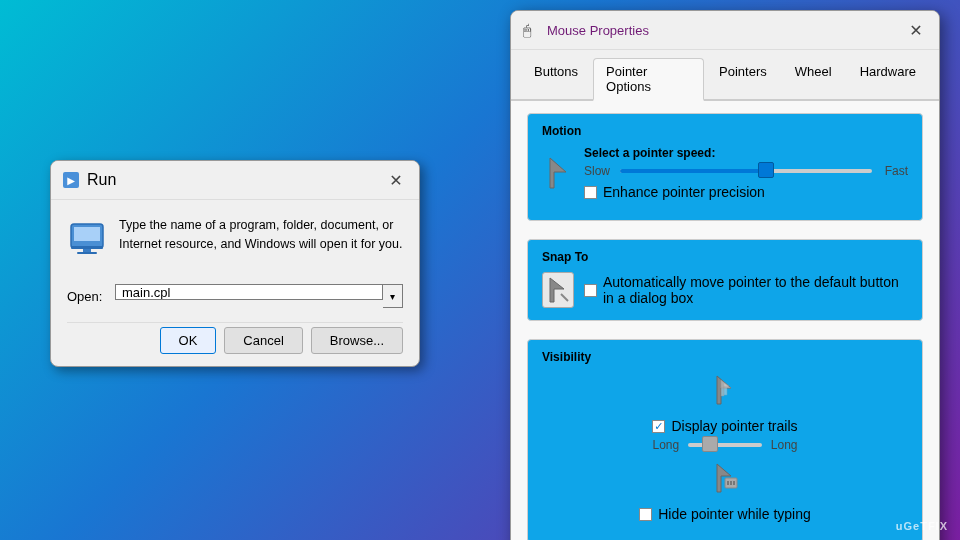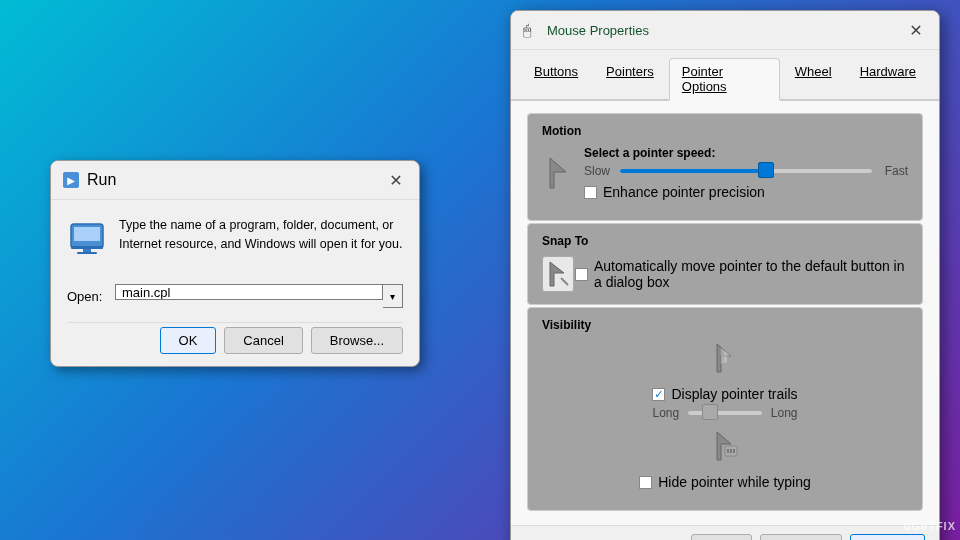--- a/index.html
+++ b/index.html
@@ -166,21 +166,21 @@
       align-items: center;
       gap: 8px;
     }
     .mouse-title-icon {
       width: 16px;
       height: 16px;
       font-size: 14px;
     }
     .mouse-title-text {
       font-size: 13px;
-      color: #14532d;
+      color: #701a75;
     }
     .mouse-close-btn {
       width: 22px;
       height: 22px;
       background: transparent;
       border: none;
       cursor: pointer;
       font-size: 16px;
       color: #444;
       display: flex; align-items: center; justify-content: center;
@@ -199,42 +199,41 @@
       padding: 5px 12px;
       font-size: 13px;
       cursor: pointer;
       border: 1px solid transparent;
       border-bottom: none;
       border-radius: 4px 4px 0 0;
       background: transparent;
       color: #000;
       position: relative;
       bottom: -2px;
-      text-decoration: underline;
     }
     .mouse-tab.active {
       background: #f8f8f8;
       border-color: #ccc;
       border-bottom: 2px solid #f8f8f8;
       font-weight: 500;
       z-index: 1;
     }
 
     
     .mouse-content {
       background: #f8f8f8;
       padding: 12px 16px;
     }
 
     .section-box {
       border: 1px solid #ccc;
       border-radius: 4px;
-      margin-bottom: 2px;
+      margin-bottom: 18px;
       padding: 10px 14px 12px;
-      background: #a3a3a3;
+      background: #0ea5e9;
       position: relative;
     }
     .section-label {
       font-size: 12px;
       font-weight: 600;
       color: #000;
       margin-bottom: 8px;
     }
 
     
@@ -341,21 +340,21 @@
       color: #0078d7;
     }
     .checkbox-label {
       font-size: 14px;
     }
 
     
     .snap-row {
       display: flex;
       align-items: center;
-      gap: 1px;
+      gap: 10px;
     }
     .snap-icon {
       width: 32px;
       height: 36px;
       display: flex; align-items: center; justify-content: center;
       font-size: 18px;
       color: #666;
       border: 1px solid #aaa;
       border-radius: 3px;
       background: #e8e8e8;
@@ -410,21 +409,21 @@
     }
     .footer-btn-apply {
       background: #e8f0fe;
       border-color: #0078d7;
     }
 
     
     .watermark {
       position: absolute;
       bottom: 8px;
-      right: 4px;
+      right: 12px;
       font-size: 11px;
       color: rgba(255,255,255,0.7);
       font-weight: bold;
       letter-spacing: 1px;
     }
   </style>
 </head>
 <body>
 
 <div class="run-dialog">
@@ -467,22 +466,22 @@
   <div class="mouse-titlebar">
     <div class="mouse-titlebar-left">
       <span class="mouse-title-icon">🖱</span>
       <span class="mouse-title-text">Mouse Properties</span>
     </div>
     <button class="mouse-close-btn">✕</button>
   </div>
 
   <div class="mouse-tabs">
     <div class="mouse-tab">Buttons</div>
+    <div class="mouse-tab active">Pointer Options</div>
     <div class="mouse-tab">Pointers</div>
-    <div class="mouse-tab active">Pointer Options</div>
     <div class="mouse-tab">Wheel</div>
     <div class="mouse-tab">Hardware</div>
   </div>
 
   <div class="mouse-content">
 
     <div class="section-box">
       <div class="section-label">Motion</div>
       <div class="motion-row">
         <div class="motion-icon">

